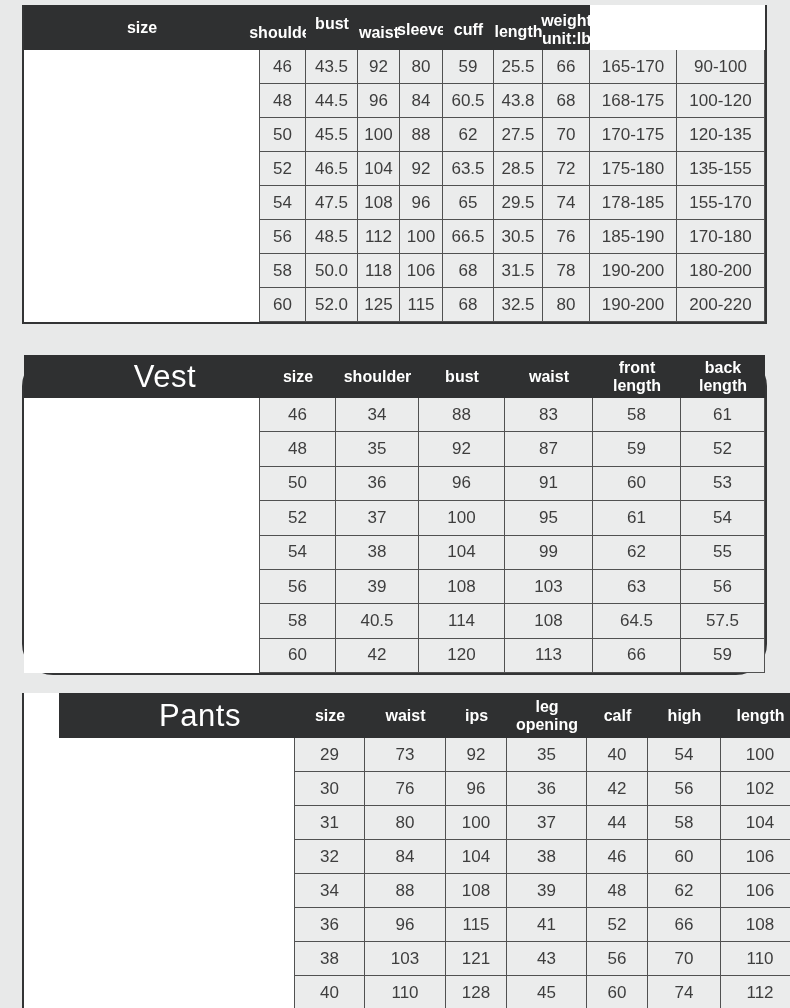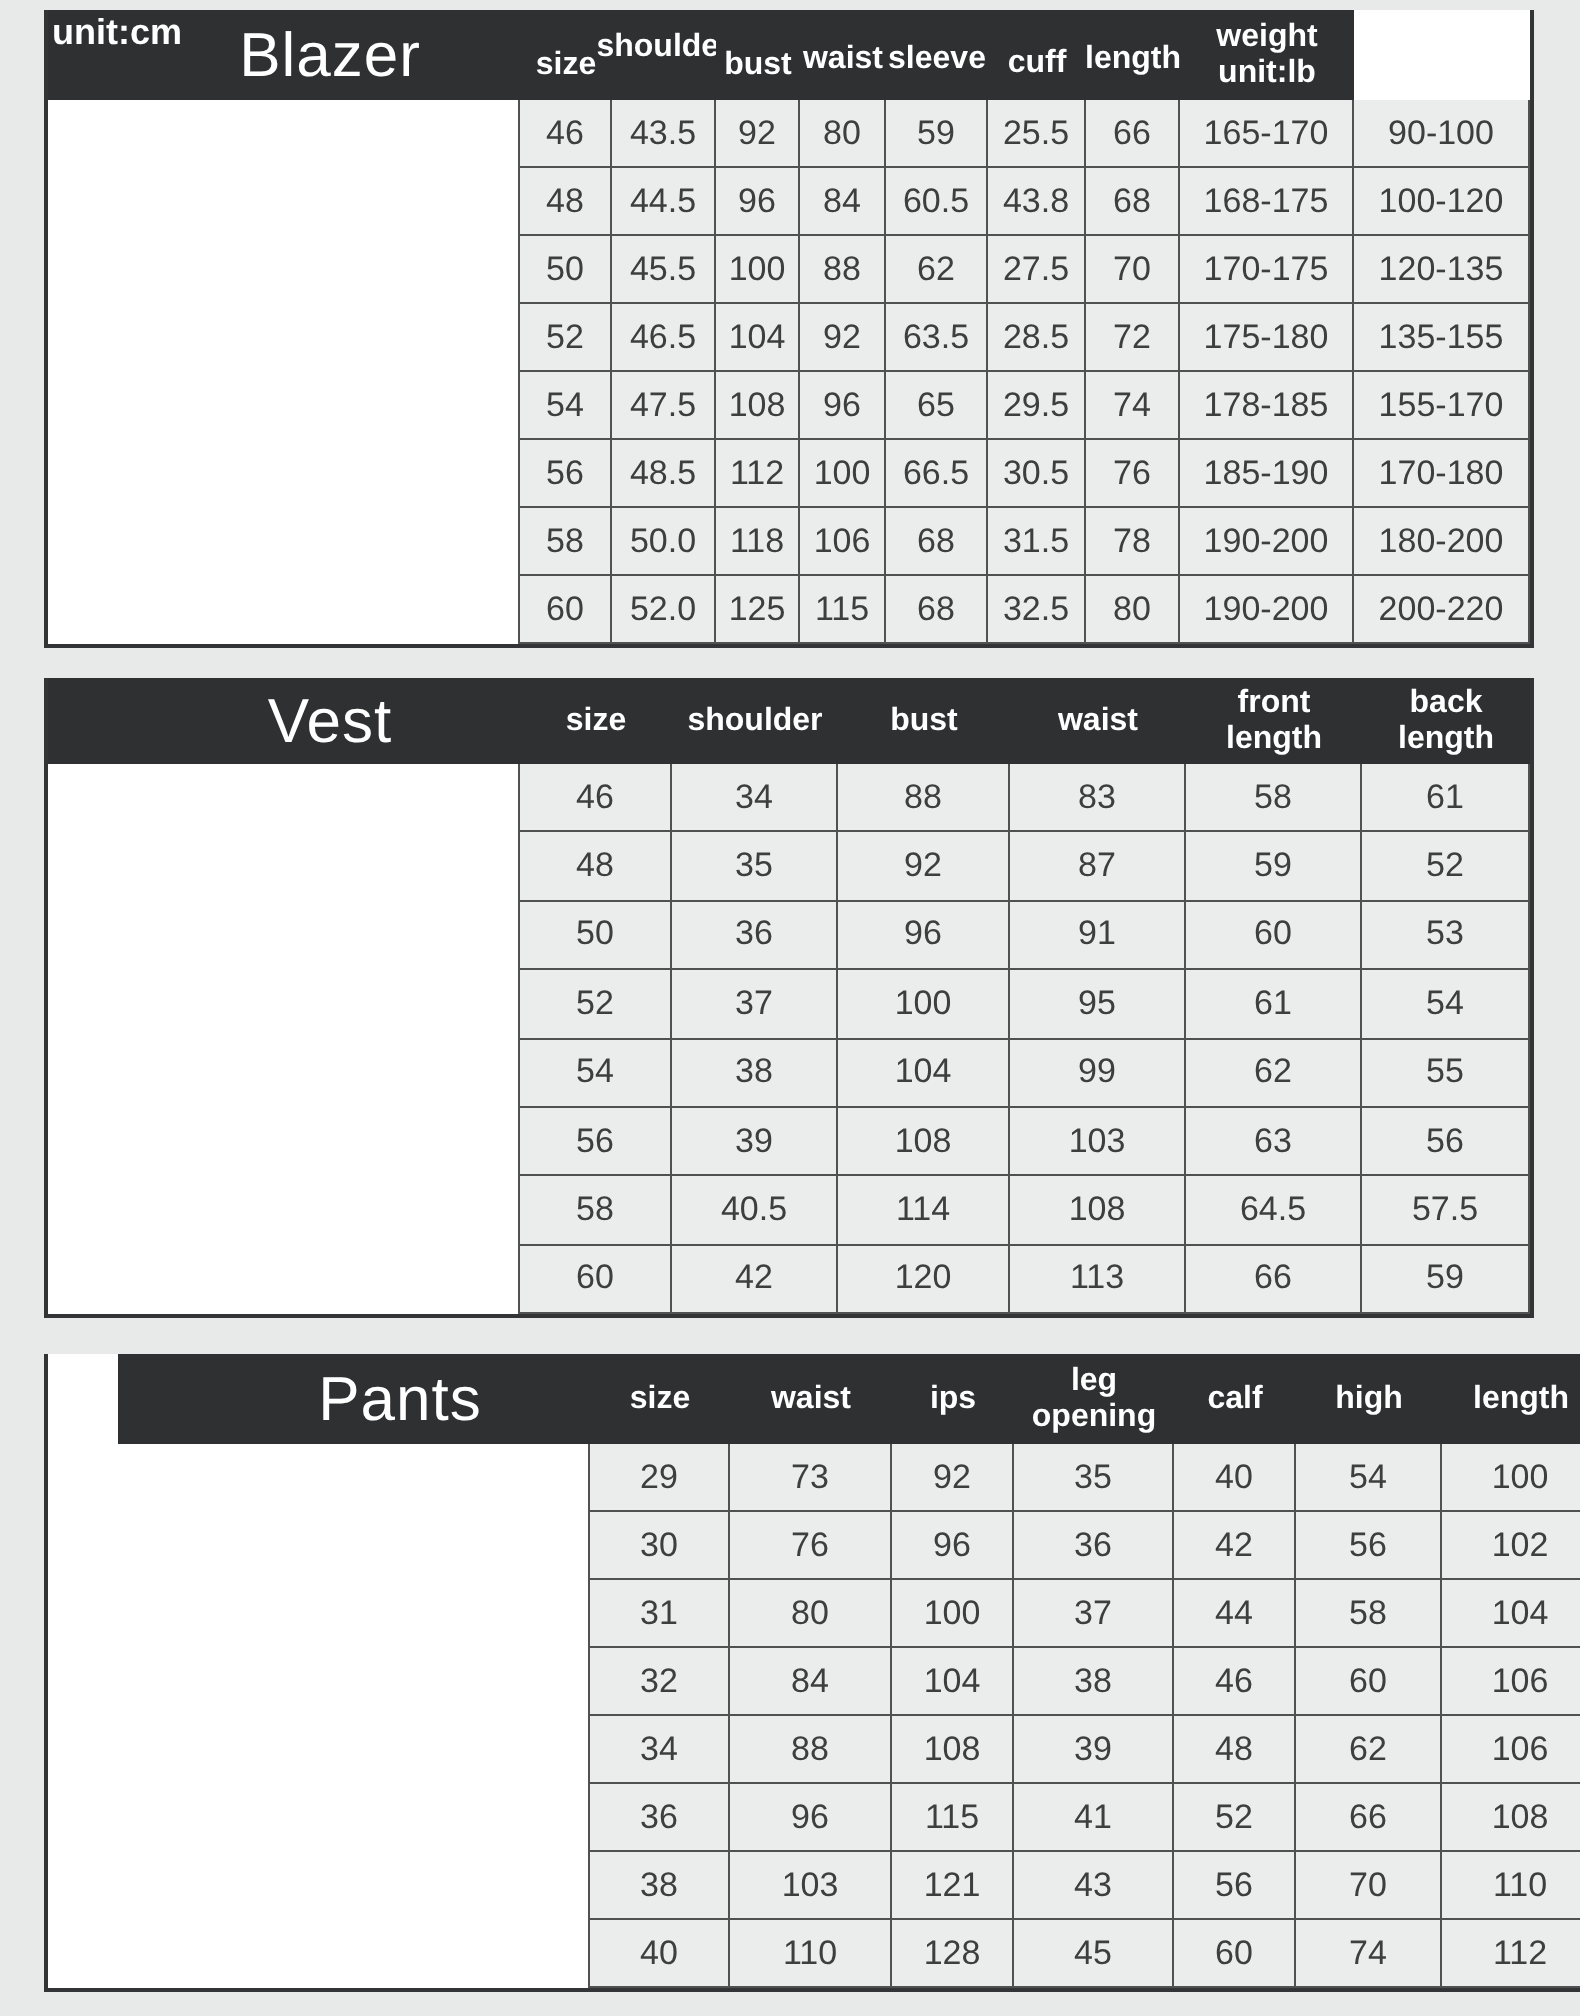--- a/index.html
+++ b/index.html
@@ -13,21 +13,21 @@
 
   .sec{
     display:grid;
     width:741px;
     border-left:2px solid #333435;
     border-right:2px solid #333435;
     border-bottom:2px solid #333435;
     background:#fff;
   }
   .sec-0{grid-template-columns:236px 46px 52px 42px 43px 51px 49px 47px 87px 88px;grid-template-rows:45px repeat(8,34px);}
-  .sec-1{grid-template-columns:236px 76px 83px 86px 88px 88px 84px;grid-template-rows:43px repeat(8,34.4px);margin-top:15px;}
+  .sec-1{grid-template-columns:236px 76px 83px 86px 88px 88px 84px;grid-template-rows:43px repeat(8,34.4px);margin-top:31px;border-radius:31px;}
   .sec-2{grid-template-columns:236px 70px 81px 61px 80px 61px 73px 79px;grid-template-rows:45px repeat(8,34px);margin-top:18px;padding-left:35px;}
 
   .title-cell{
     grid-column:1;
     background:#2f3031;
     color:#fff;
     position:relative;
     display:flex;align-items:center;justify-content:center;
     padding-left:46px;box-sizing:border-box;
   }
@@ -65,24 +65,20 @@
     display:flex;align-items:center;justify-content:center;
     font-size:17px;color:#3e3e3e;
   }
 </style>
 </head>
 <body>
 
 <div class="page">
 
   <section class="sec sec-0">
-    <div class="cell title-cell">
-      <span class="unit">unit:cm</span>
-      <span class="title">Blazer</span>
-    </div>
   <div class="cell hcell">size</div>
       <div class="cell hcell">shoulder</div>
       <div class="cell hcell">bust</div>
       <div class="cell hcell">waist</div>
       <div class="cell hcell">sleeve</div>
       <div class="cell hcell">cuff</div>
       <div class="cell hcell">length</div>
       <div class="cell hcell">weight
 unit:lb</div>
       <div class="image-area" style="grid-row: span 8;"></div>

